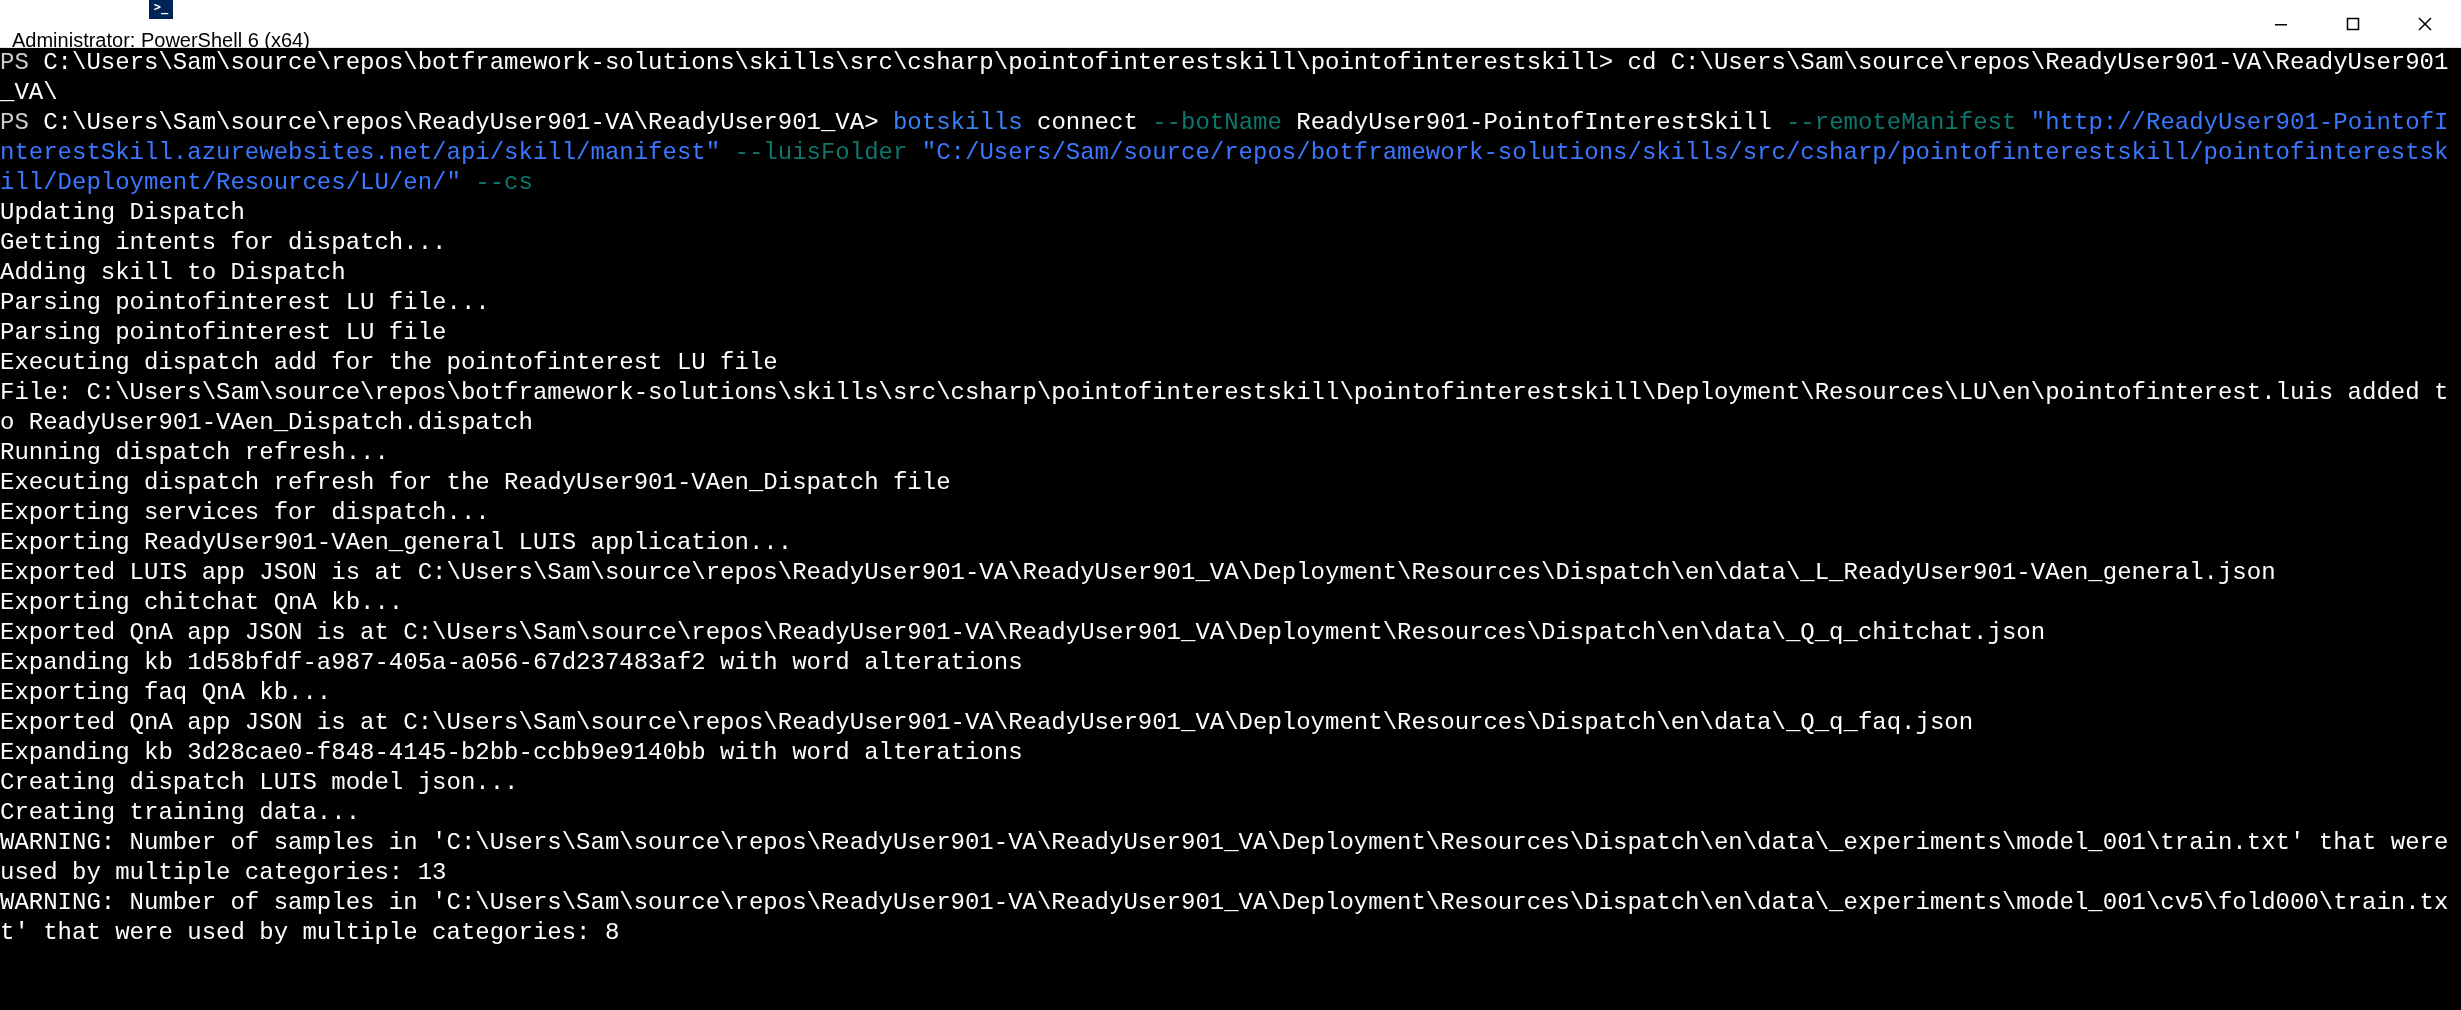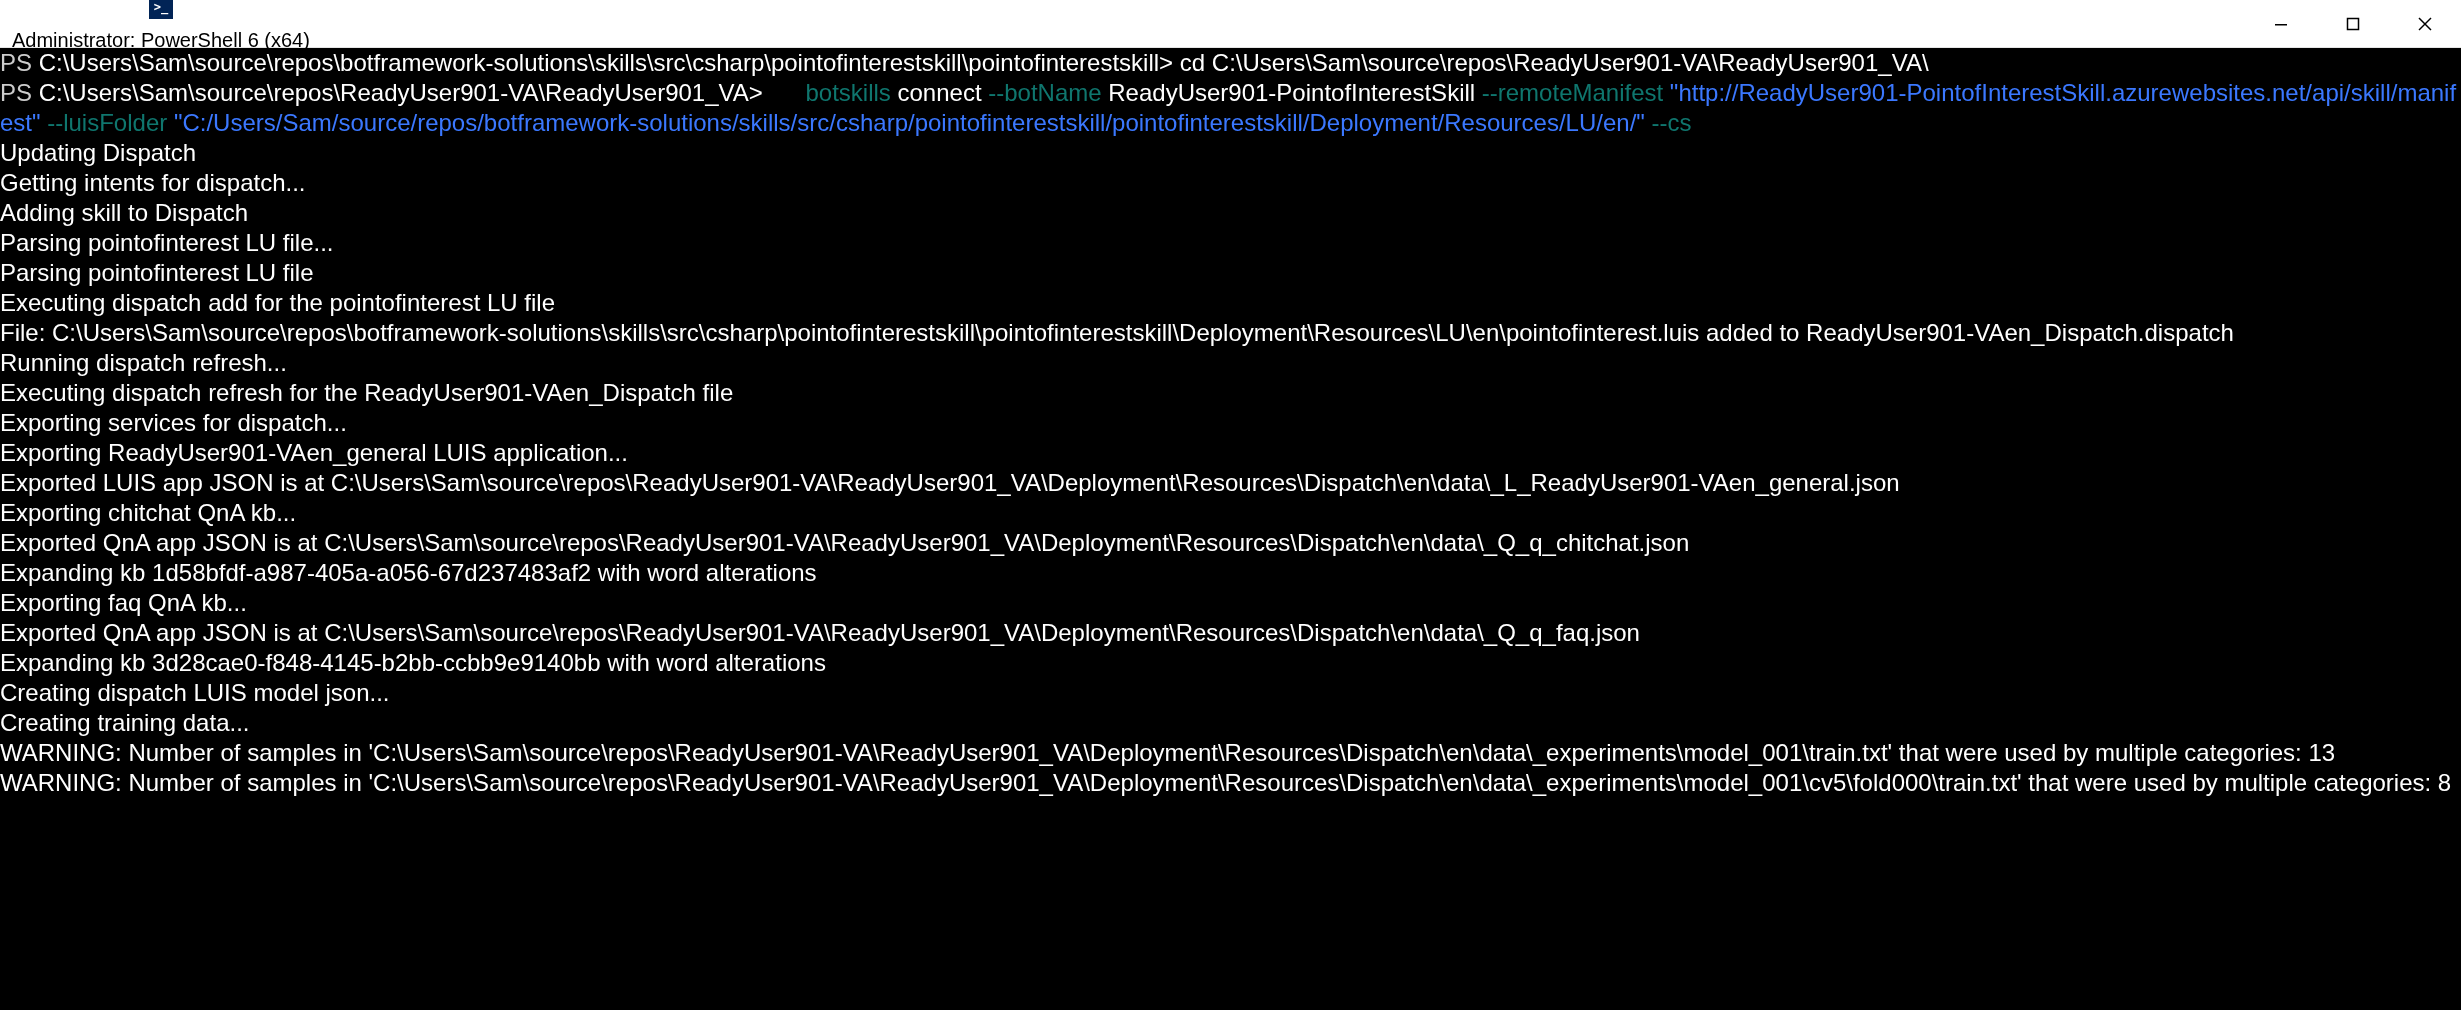--- a/index.html
+++ b/index.html
@@ -56,32 +56,32 @@
       align-items: center;
       justify-content: center;
       background: transparent;
       border: none;
       color: #000;
     }
     .win-btn svg { display: block; }
     .terminal {
       background: #000;
       color: #ccc;
-      font-family: Liberation Sans, sans-serif;
+      font-family: Liberation Mono, monospace;
       font-size: 24px;
       line-height: 30px;
       padding: 0;
       white-space: pre-wrap;
       word-break: break-all;
       overflow-wrap: anywhere;
     }
     .line { display: block; }
     .c-white { color: #ffffff; }
     .c-gray  { color: #cccccc; }
-    .c-yellow{ color: #0f766e; margin-left: 36px; }
+    .c-yellow{ color: #3b82f6; }
     .c-dgray { color: #0f766e; }
     .c-blue  { color: #3b78ff; }
   </style>
 </head>
 <body>
 
 <div class="titlebar">
   <div class="titlebar-left">
     <div class="ps-icon"></div>
     <div class="title-text">Administrator: PowerShell 6 (x64)</div>

